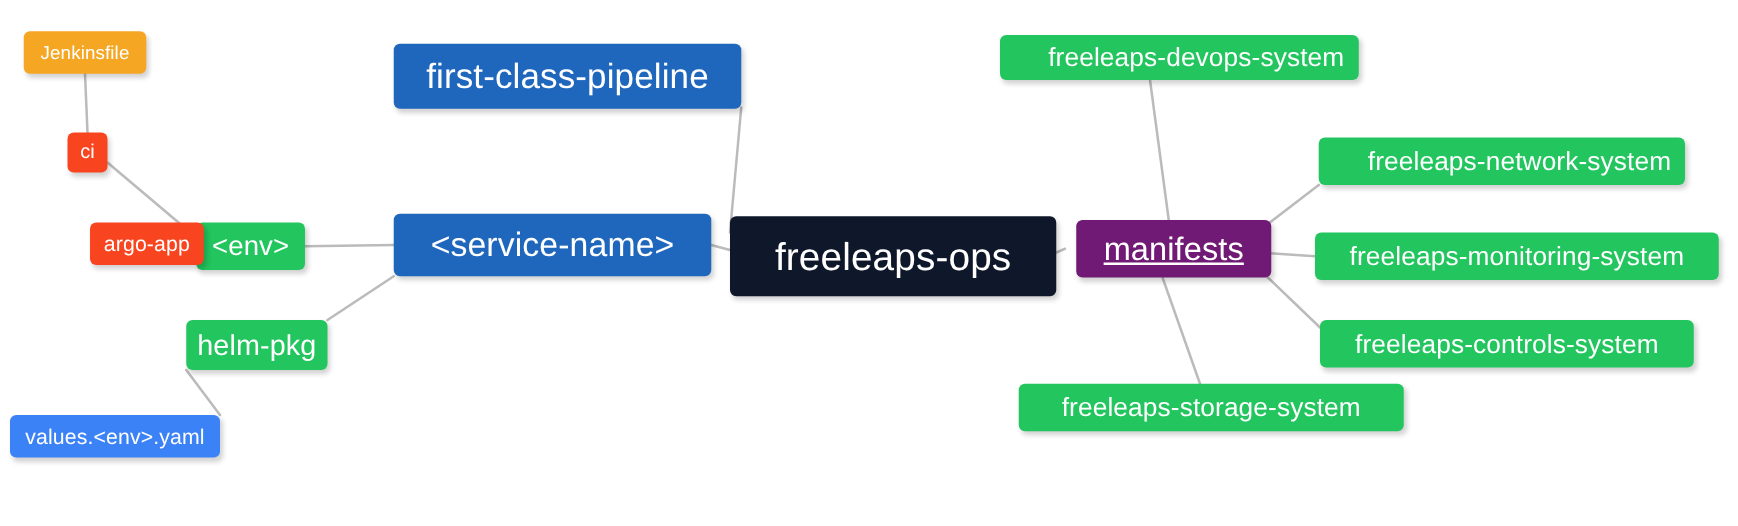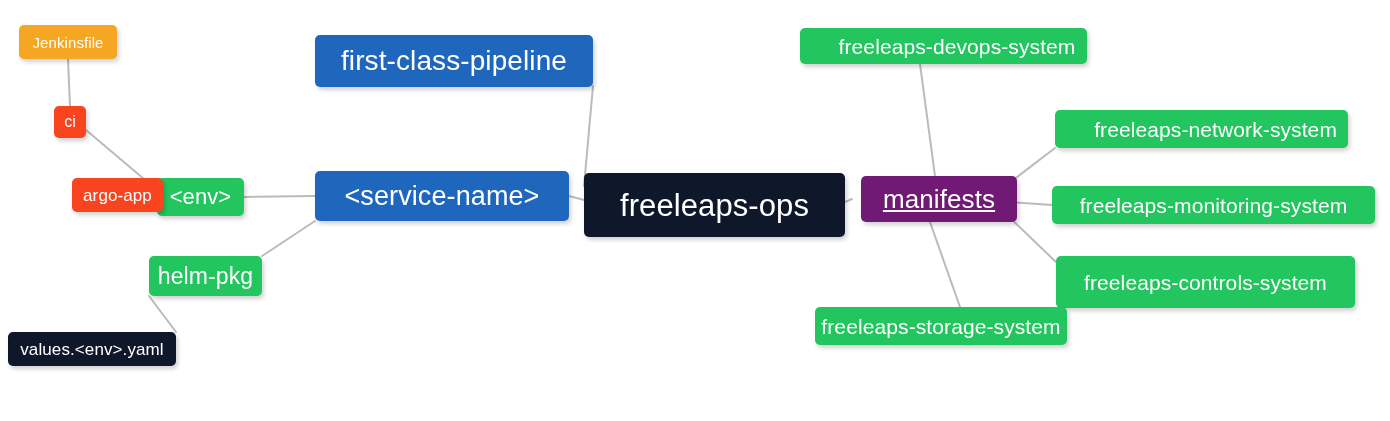--- a/index.html
+++ b/index.html
@@ -85,35 +85,35 @@
       </div>
       <div class="node" style="left: 149px; top: 256px; width: 113px; height: 40px; background: rgb(34, 197, 94); font-size: 23px;">
         <span class="node-label">helm-pkg</span>
       </div>
       <div class="node" style="left: 54px; top: 106px; width: 32px; height: 32px; background: rgb(249, 69, 31); font-size: 16px;">
         <span class="node-label">ci</span>
       </div>
       <div class="node" style="left: 32px; top: 178px; width: 91px; height: 34px; background: rgb(249, 69, 31); font-size: 17px; margin-left: 40px;">
         <span class="node-label">argo-app</span>
       </div>
-      <div class="node" style="left: 8px; top: 332px; width: 168px; height: 34px; background: #0f172a; font-size: 17px;">
+      <div class="node" style="left: 8px; top: 332px; width: 168px; height: 34px; background: #3b82f6; font-size: 17px;">
         <span class="node-label">values.&lt;env&gt;.yaml</span>
       </div>
       <div class="node" style="left: 19px; top: 25px; width: 98px; height: 34px; background: rgb(245, 166, 35); font-size: 15px;">
         <span class="node-label">Jenkinsfile</span>
       </div>
       <div class="node" style="left: 800px; top: 28px; width: 287px; height: 36px; background: rgb(34, 197, 94); font-size: 21px; padding-left: 38px;">
         <span class="node-label">freeleaps-devops-system</span>
       </div>
       <div class="node" style="left: 1055px; top: 110px; width: 293px; height: 38px; background: rgb(34, 197, 94); font-size: 21px; justify-content: flex-end;">
         <span class="node-label">freeleaps-network-system</span>
       </div>
       <div class="node" style="left: 1052px; top: 186px; width: 323px; height: 38px; background: rgb(34, 197, 94); font-size: 21px;">
         <span class="node-label">freeleaps-monitoring-system</span>
       </div>
-      <div class="node" style="left: 1056px; top: 256px; width: 299px; height: 52px; background: rgb(34, 197, 94); font-size: 21px; text-align: center;">
+      <div class="node" style="left: 1056px; top: 256px; width: 299px; height: 38px; background: rgb(34, 197, 94); font-size: 21px; text-align: center;">
         <span class="node-label">freeleaps-controls-system</span>
       </div>
-      <div class="node" style="left: 815px; top: 307px; width: 252px; height: 38px; background: rgb(34, 197, 94); font-size: 21px;">
+      <div class="node" style="left: 815px; top: 307px; width: 308px; height: 38px; background: rgb(34, 197, 94); font-size: 21px;">
         <span class="node-label">freeleaps-storage-system</span>
       </div>
     </div>
 </div>
 
 </body></html>

